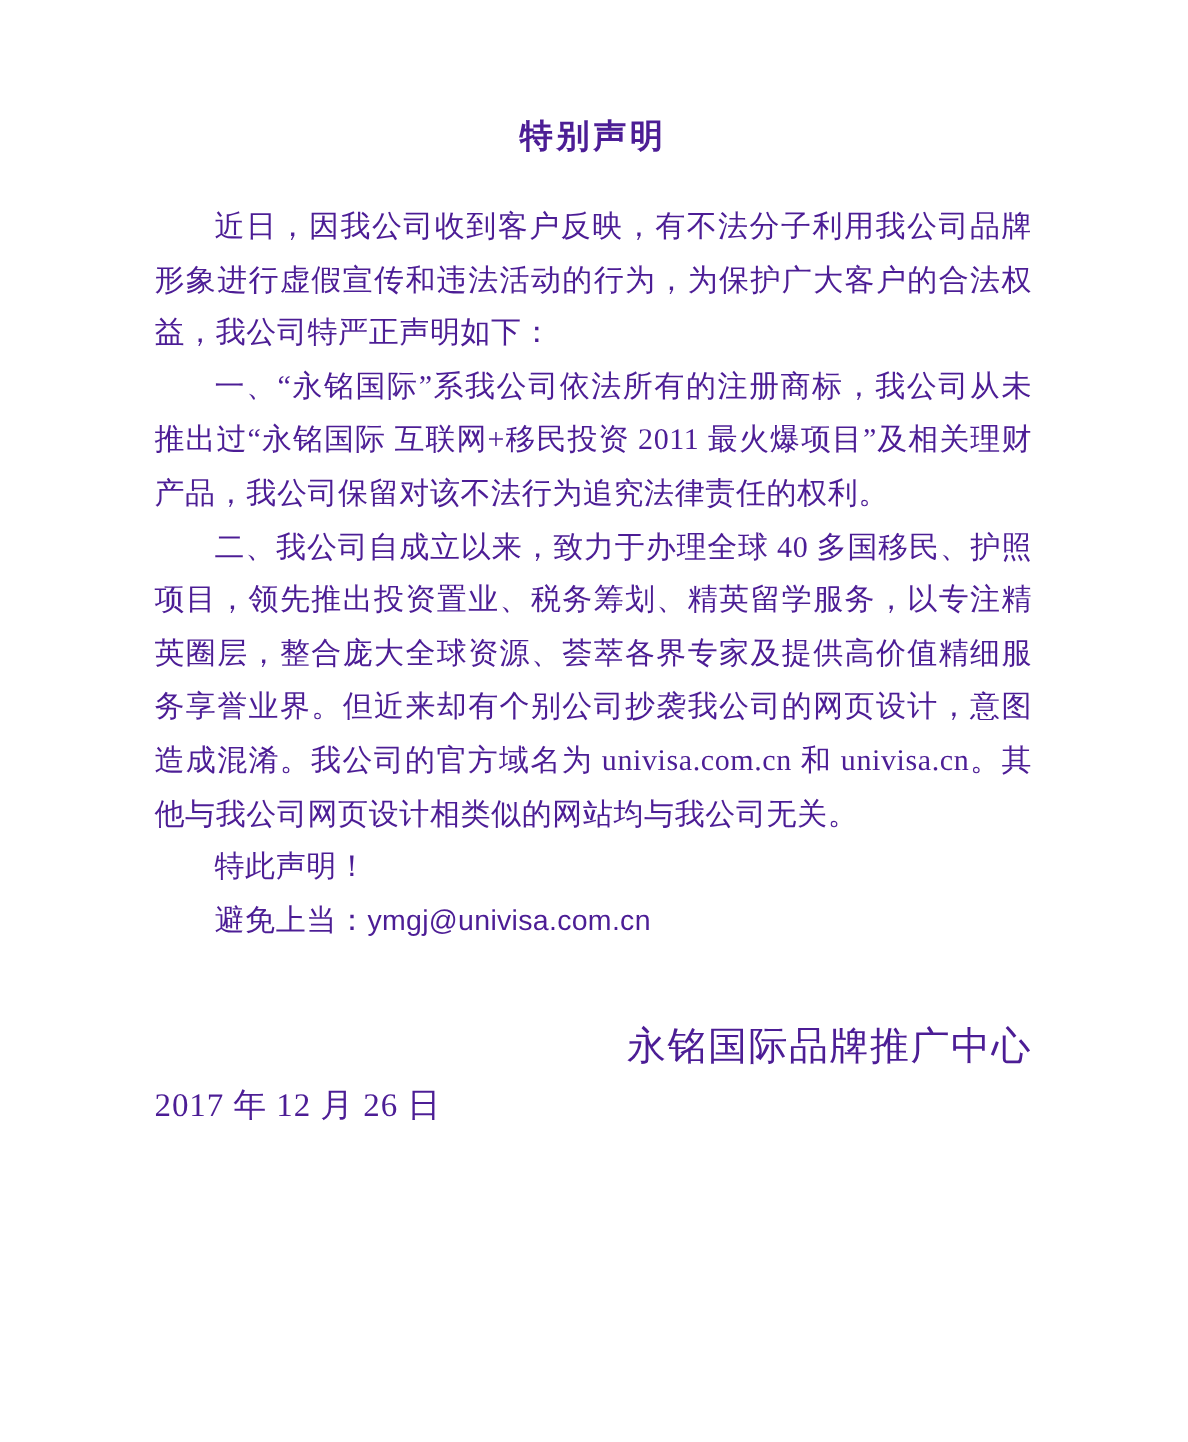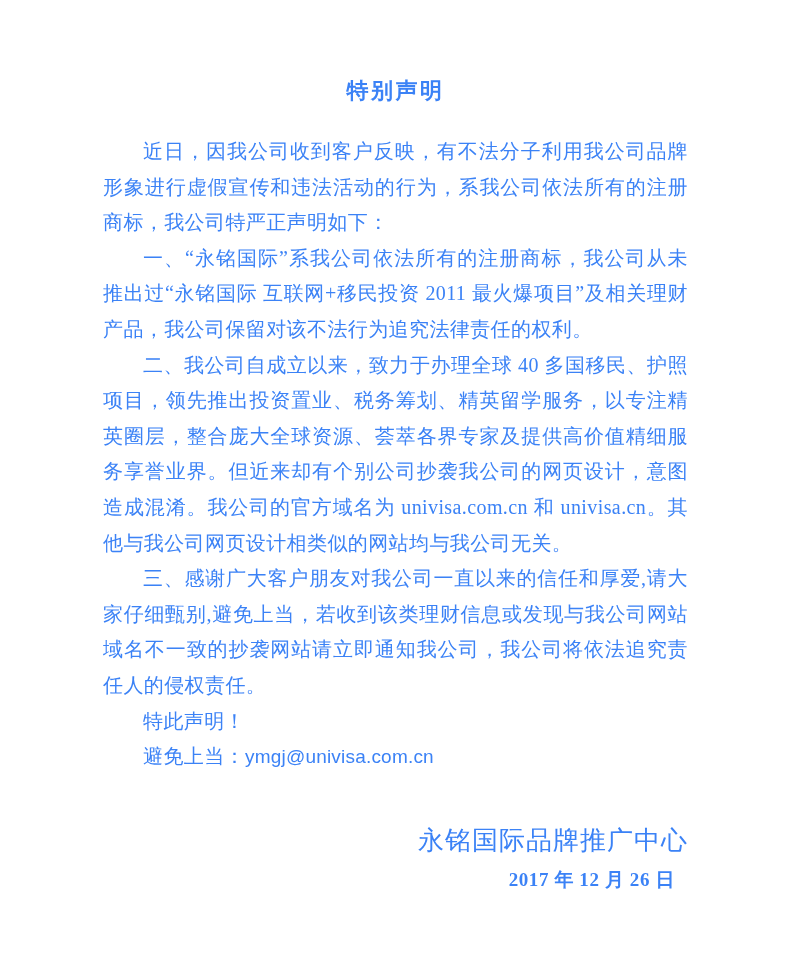--- a/index.html
+++ b/index.html
@@ -5,21 +5,21 @@
   html, body {
     margin: 0;
     padding: 0;
     background: #ffffff;
   }
   .page {
     position: relative;
     width: 792px;
     height: 961px;
     background: #ffffff;
-    color: #3b82f6;
+    color: #4c1d95;
     font-family: "Liberation Serif", serif;
     overflow: hidden;
     box-sizing: border-box;
   }
   .doc {
     box-sizing: border-box;
     padding: 74px 104px 0 103px;
   }
   .title {
     margin: 0 0 27px 0;
@@ -48,42 +48,40 @@
   .sig {
     margin: 48px 0 0 0;
     font-size: 26px;
     line-height: 36px;
     letter-spacing: 1px;
     text-align: right;
   }
   .date {
     margin: 3px 0 0 0;
     padding-right: 13px;
-    font-size: 19px;
+    font-size: 22px;
     line-height: 36px;
     letter-spacing: 0.6px;
-    text-align: right;
-    font-weight: bold;
+    text-align: left;
   }
 </style>
 </head>
 <body>
 
 <div class="page">
   <div class="doc">
 
     <h1 class="title">特别声明</h1>
 
-    <p class="para">近日，因我公司收到客户反映，有不法分子利用我公司品牌形象进行虚假宣传和违法活动的行为，系我公司依法所有的注册商标，我公司特严正声明如下：</p>
+    <p class="para">近日，因我公司收到客户反映，有不法分子利用我公司品牌形象进行虚假宣传和违法活动的行为，为保护广大客户的合法权益，我公司特严正声明如下：</p>
 
     <p class="para">一、“永铭国际”系我公司依法所有的注册商标，我公司从未推出过“永铭国际 互联网+移民投资 2011 最火爆项目”及相关理财产品，我公司保留对该不法行为追究法律责任的权利。</p>
 
     <p class="para">二、我公司自成立以来，致力于办理全球 40 多国移民、护照项目，领先推出投资置业、税务筹划、精英留学服务，以专注精英圈层，整合庞大全球资源、荟萃各界专家及提供高价值精细服务享誉业界。但近来却有个别公司抄袭我公司的网页设计，意图造成混淆。我公司的官方域名为 univisa.com.cn 和 univisa.cn。其他与我公司网页设计相类似的网站均与我公司无关。</p>
 
-    <p class="para">三、感谢广大客户朋友对我公司一直以来的信任和厚爱,请大家仔细甄别,避免上当，若收到该类理财信息或发现与我公司网站域名不一致的抄袭网站请立即通知我公司，我公司将依法追究责任人的侵权责任。</p>
 
     <p class="para plain">特此声明！</p>
 
     <p class="para plain"><span>避免上当：</span><span class="email">ymgj@univisa.com.cn</span></p>
 
     <p class="sig">永铭国际品牌推广中心</p>
 
     <p class="date">2017 年 12 月 26 日</p>
 
   </div>

